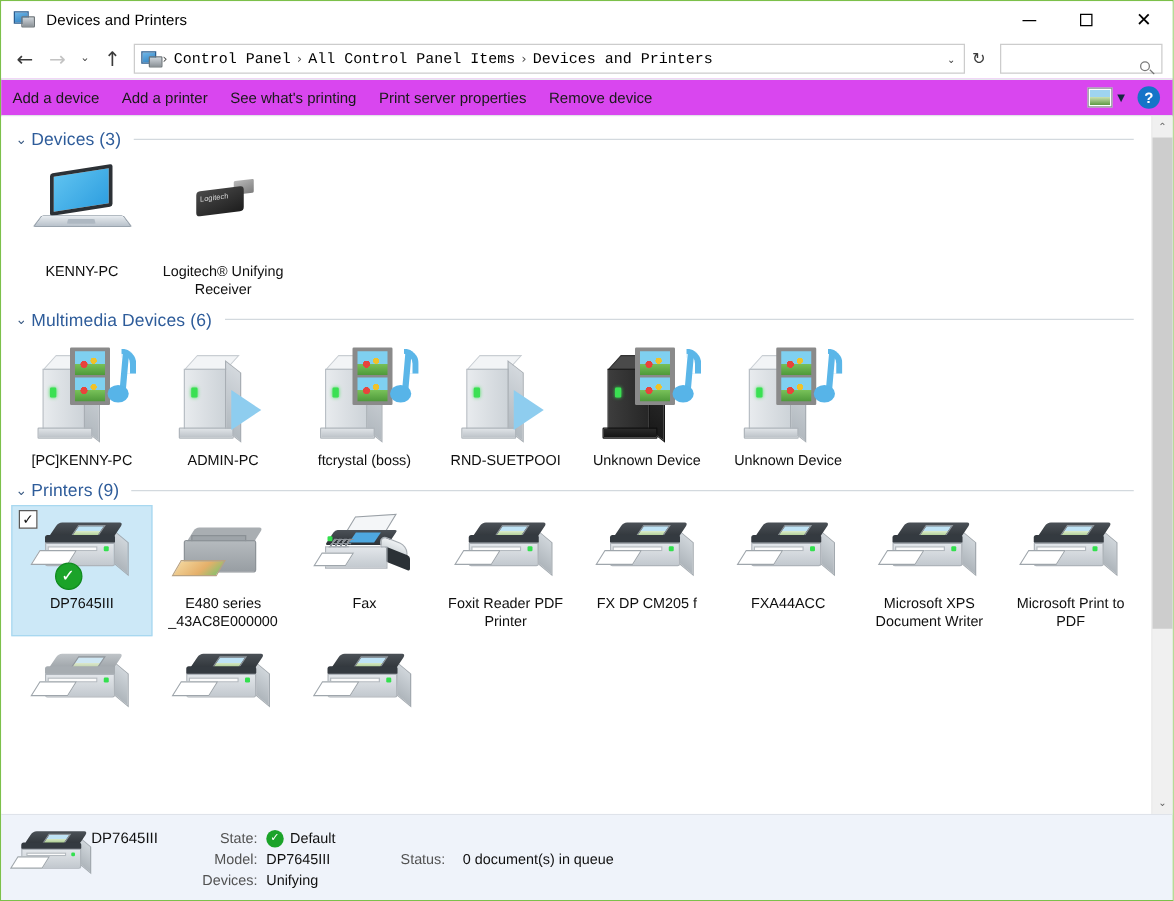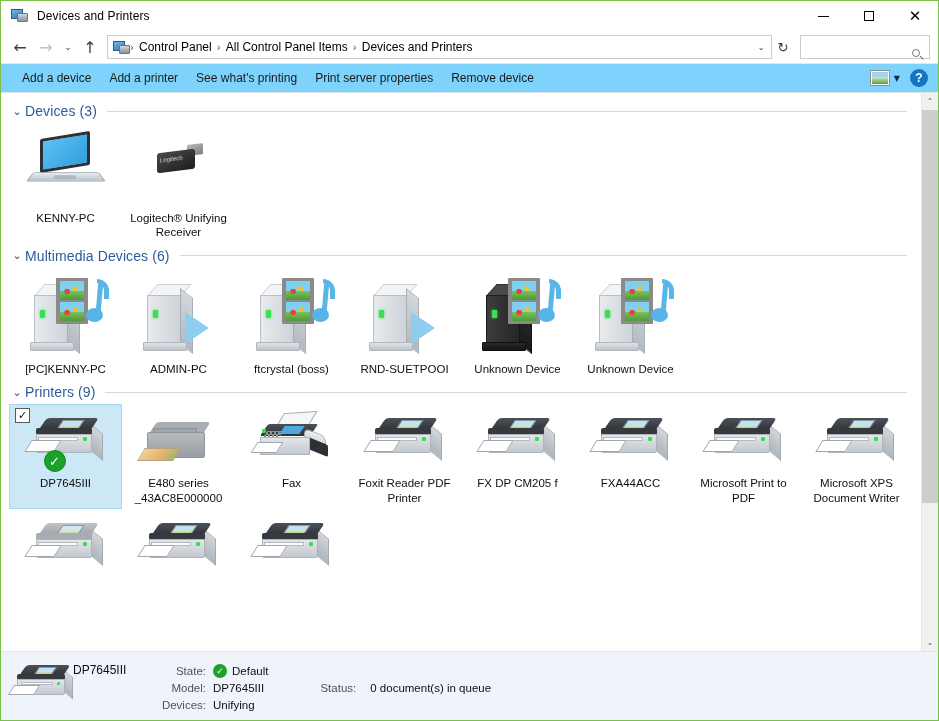--- a/index.html
+++ b/index.html
@@ -57,20 +57,21 @@
   .crumbbox {
     flex: 1 1 auto; height: 24px; margin-left: 4px;
     border: 1px solid #cccccc; background: #fff;
     display: flex; align-items: center;
     padding: 0 2px 0 5px;
   }
   .crumb-ico { width: 16px; height: 16px; position: relative; flex: 0 0 16px; }
   .crumb {
     font-size: 12px; color: #000; padding: 0 4px; white-space: nowrap;
     cursor: default;
+    font-family: Liberation Mono, monospace;
   }
   .crumb-sep {
     font-size: 10px; color: #4a4a4a; padding: 0 1px;
     font-family: "DejaVu Sans", sans-serif;
   }
   .crumb-spacer { flex: 1 1 auto; }
   .crumb-dd {
     width: 16px; text-align: center; font-size: 8px; color: #3b3b3b;
     font-family: "DejaVu Sans", sans-serif; cursor: default;
   }
@@ -87,24 +88,23 @@
     flex: 1 1 auto; border: 0; outline: 0; font-size: 12px;
     font-family: "Liberation Sans", sans-serif; color: #000; min-width: 0;
     background: transparent;
   }
   .search-ico { width: 16px; flex: 0 0 16px; position: relative; opacity: .75; }
 
   
   .cmdbar {
     height: 30px; flex: 0 0 30px;
     display: flex; align-items: center;
-    background: #7dd3fc;
+    background: #d946ef;
     border-top: 1px solid #e4e8ec;
     border-bottom: 1px solid #dfe3e8;
-    padding-left: 12px;
   }
   .cmd {
     font-size: 12px; color: #1a1a1a; padding: 5px 9px;
     cursor: default; white-space: nowrap;
   }
   .cmd-right { margin-left: auto; display: flex; align-items: center; padding-right: 10px; }
   .viewico { width: 20px; height: 16px; position: relative; margin-right: 2px; }
   .viewdd {
     font-size: 8px; color: #13283f; padding: 0 10px 0 2px;
     font-family: "DejaVu Sans", sans-serif; cursor: default;
@@ -798,35 +798,35 @@
             <div class="tile-ico">
               <div class="ic pr-side"></div>
                 <div class="ic pr-lid"></div>
                 <div class="ic pr-screen"></div>
               <div class="ic pr-lid2"></div>
                 <div class="ic pr-body"></div>
                 <div class="ic pr-slot"></div>
               <div class="ic pr-tray"></div>
                 <div class="ic pr-led"></div>
             </div>
-            <div class="tile-lbl">Microsoft Print to PDF</div>
+            <div class="tile-lbl">Microsoft XPS Document Writer</div>
           </div>
 
           <div class="tile pr">
             <div class="tile-ico">
               <div class="ic pr-side"></div>
                 <div class="ic pr-lid"></div>
                 <div class="ic pr-screen"></div>
               <div class="ic pr-lid2"></div>
                 <div class="ic pr-body"></div>
                 <div class="ic pr-slot"></div>
               <div class="ic pr-tray"></div>
                 <div class="ic pr-led"></div>
             </div>
-            <div class="tile-lbl">Microsoft XPS Document Writer</div>
+            <div class="tile-lbl">Microsoft Print to PDF</div>
           </div>
 
           <div class="tile pr">
             <div class="tile-ico pr-gray">
               <div class="ic pr-side"></div>
                 <div class="ic pr-lid"></div>
                 <div class="ic pr-screen"></div>
               <div class="ic pr-lid2"></div>
                 <div class="ic pr-body"></div>
                 <div class="ic pr-slot"></div>

